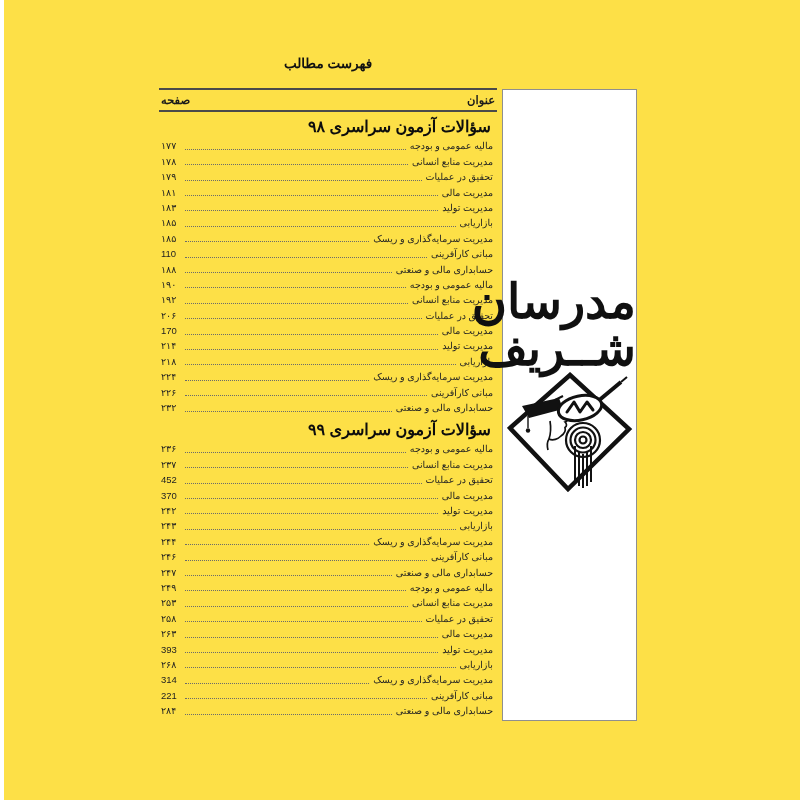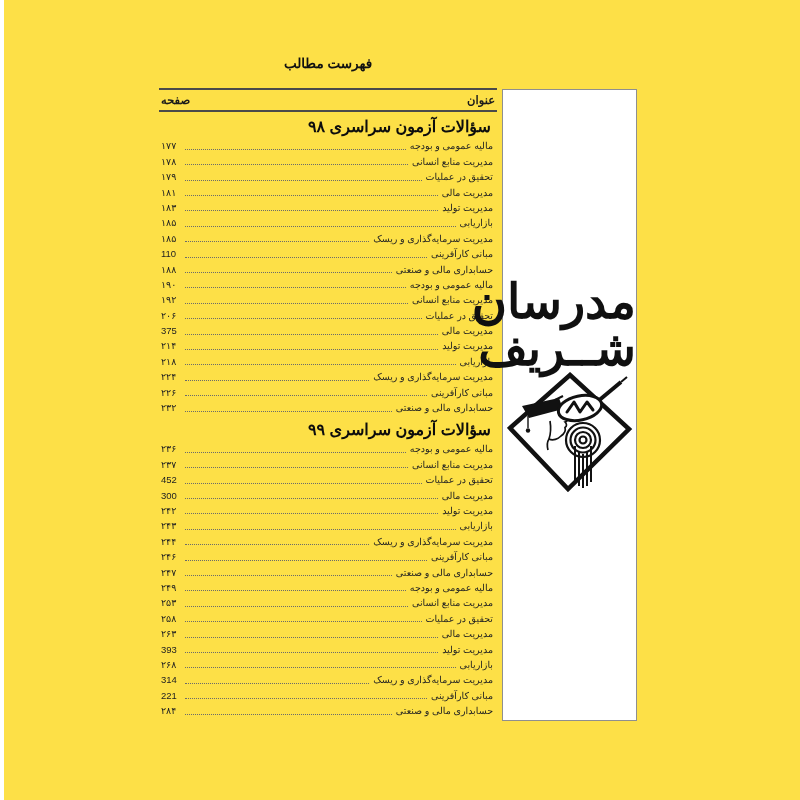--- a/index.html
+++ b/index.html
@@ -128,21 +128,21 @@
 
   <div class="toc-row">
     <span class="row-label">تحقیق در عملیات</span>
     <span class="leader"></span>
     <span class="row-page">۲۰۶</span>
   </div>
 
   <div class="toc-row">
     <span class="row-label">مدیریت مالی</span>
     <span class="leader"></span>
-    <span class="row-page">375</span>
+    <span class="row-page">170</span>
   </div>
 
   <div class="toc-row">
     <span class="row-label">مدیریت تولید</span>
     <span class="leader"></span>
     <span class="row-page">۲۱۴</span>
   </div>
 
   <div class="toc-row">
     <span class="row-label">بازاریابی</span>
@@ -187,21 +187,21 @@
 
   <div class="toc-row">
     <span class="row-label">تحقیق در عملیات</span>
     <span class="leader"></span>
     <span class="row-page">452</span>
   </div>
 
   <div class="toc-row">
     <span class="row-label">مدیریت مالی</span>
     <span class="leader"></span>
-    <span class="row-page">300</span>
+    <span class="row-page">370</span>
   </div>
 
   <div class="toc-row">
     <span class="row-label">مدیریت تولید</span>
     <span class="leader"></span>
     <span class="row-page">۲۴۲</span>
   </div>
 
   <div class="toc-row">
     <span class="row-label">بازاریابی</span>

